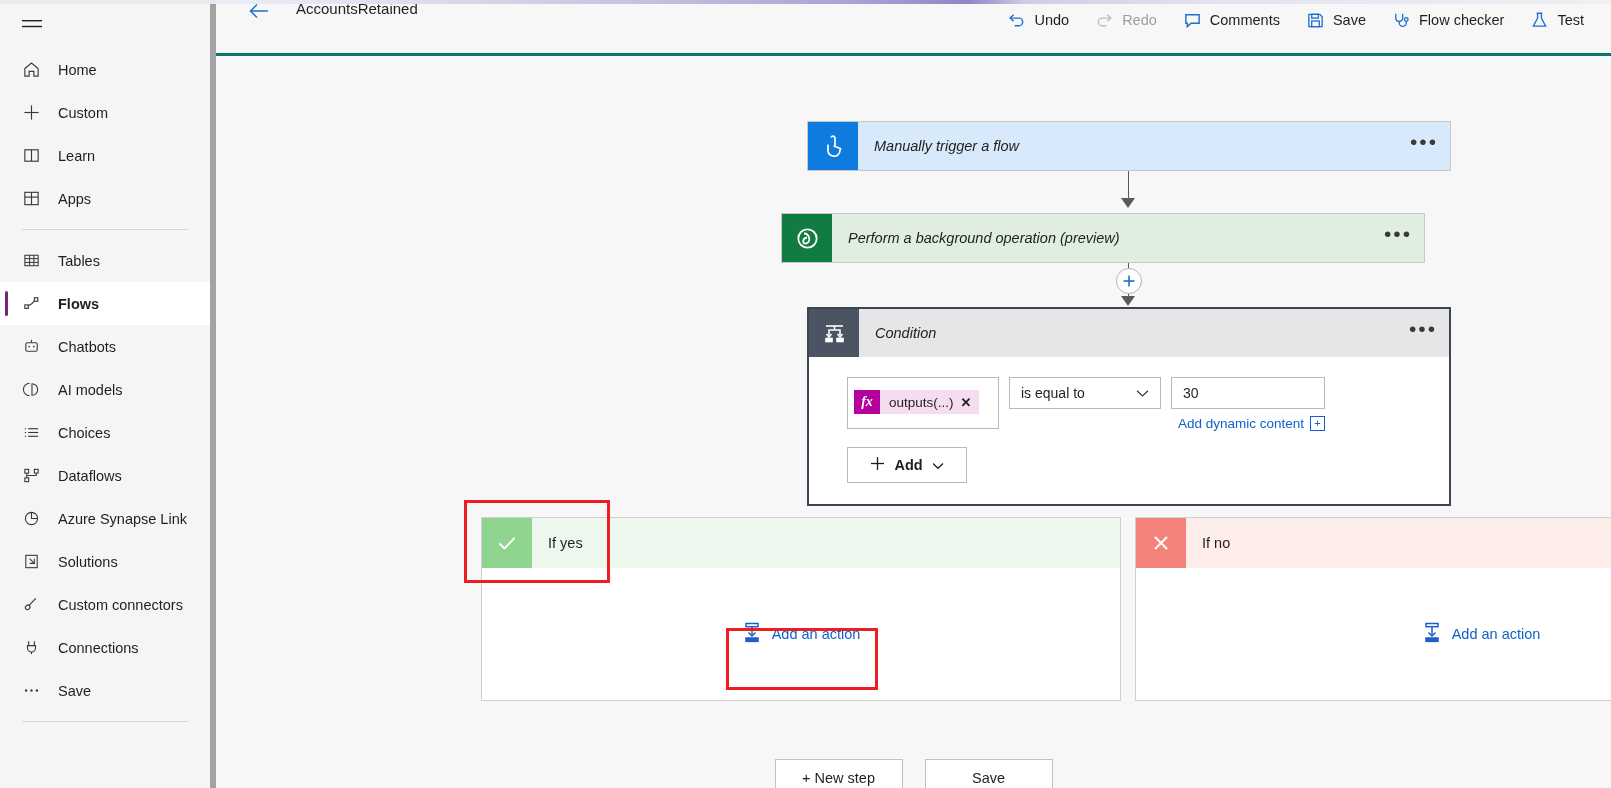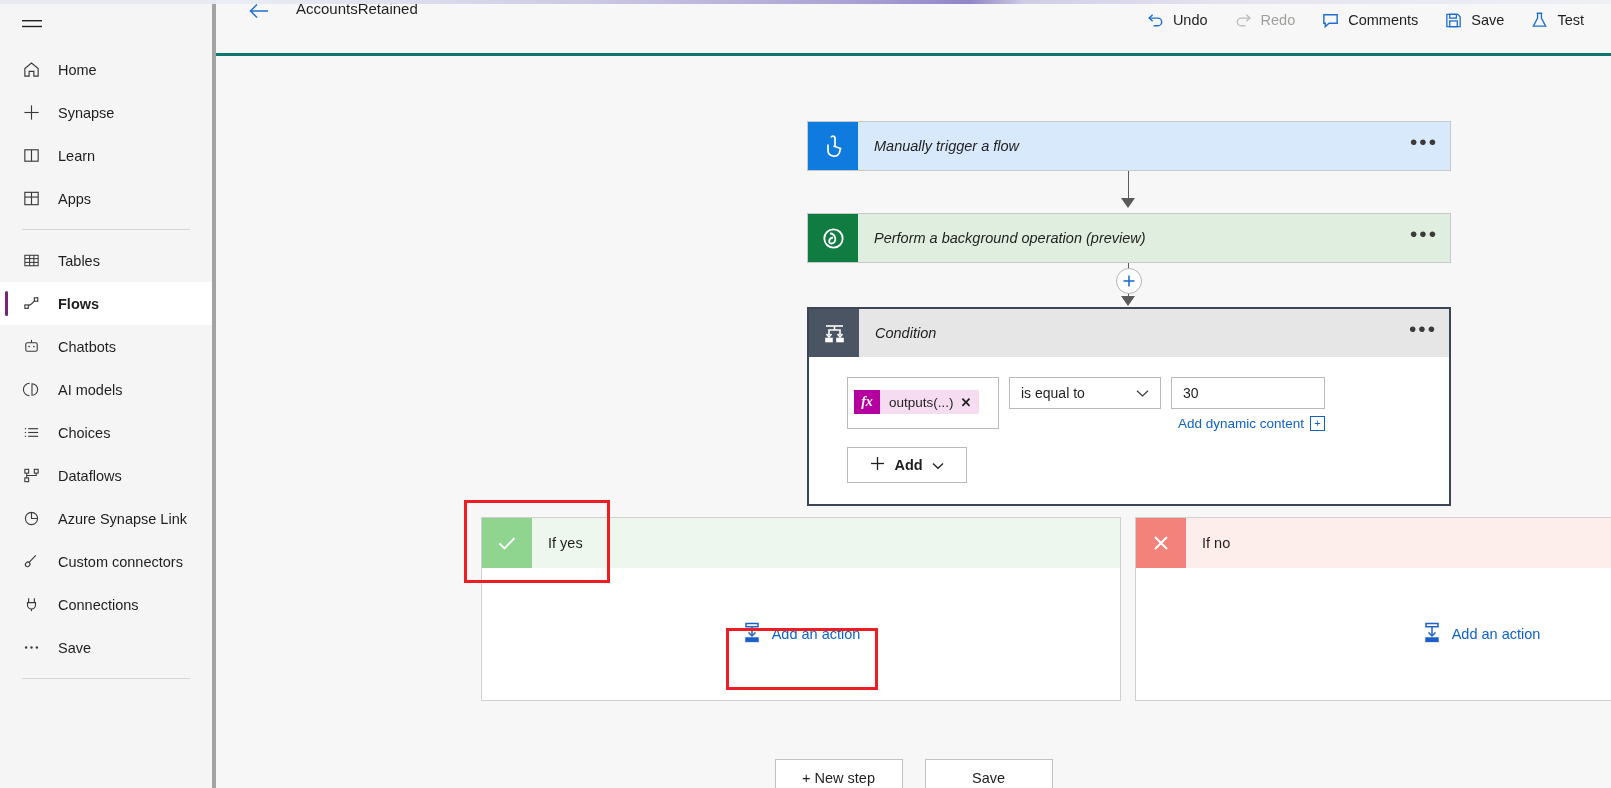--- a/index.html
+++ b/index.html
@@ -23,21 +23,21 @@
     background: #e9eaf0; z-index: 40;
   }
 
   
   #shell { display: flex; flex: 1; min-height: 0; }
 
   
   #sidebar {
     width: 216px; flex: 0 0 216px;
     background: #f5f5f5;
-    border-right: 4px solid #a3a3a3;
+    border-right: 6px solid #a3a3a3;
     padding-top: 4px;
     display: flex; flex-direction: column;
     overflow: hidden;
   }
   .hamburger {
     height: 44px; display: flex; align-items: center;
     padding-left: 22px; cursor: pointer;
   }
   .hamburger svg { display:block; }
 
@@ -119,21 +119,21 @@
     font-size: 21px; color: #3b3a39; letter-spacing: 2px;
     cursor: pointer; line-height: 10px; padding-bottom: 8px;
   }
 
   
   #trigger-card { left: 591px; top: 65px; width: 644px; height: 50px;
     background: #d8e9fb; }
   #trigger-card .card-icon { background: #0f7bdf; }
 
   
-  #background-op-card { left: 591px; top: 157px; width: 644px; height: 50px;
+  #background-op-card { left: 565px; top: 157px; width: 644px; height: 50px;
     background: #dfeede; }
   #background-op-card .card-icon { background: #107c41; }
 
   
   .arrow-line {
     position: absolute; width: 1px; background: #5a5a5a;
   }
   .arrow-head {
     position: absolute; width: 0; height: 0;
     border-left: 7px solid transparent;
@@ -294,21 +294,21 @@
       <span class="nav-label">Home</span>
     </div>
 
     <div class="nav-item">
       <span class="nav-icon">
         <svg width="19" height="19" viewBox="0 0 20 20" stroke="#3b3a39" stroke-width="1.2">
           <line x1="10" y1="2.5" x2="10" y2="17.5"></line>
             <line x1="2.5" y1="10" x2="17.5" y2="10"></line>
         </svg>
       </span>
-      <span class="nav-label">Synapse</span>
+      <span class="nav-label">Custom</span>
     </div>
 
     <div class="nav-item">
       <span class="nav-icon">
         <svg width="19" height="19" viewBox="0 0 20 20" fill="none" stroke="#3b3a39" stroke-width="1.2">
           <rect x="3" y="4" width="14" height="12"></rect>
             <line x1="10" y1="4" x2="10" y2="16"></line>
         </svg>
       </span>
       <span class="nav-label">Learn</span>
@@ -403,20 +403,29 @@
     <div class="nav-item">
       <span class="nav-icon">
         <svg width="19" height="19" viewBox="0 0 20 20" fill="none" stroke="#3b3a39" stroke-width="1.15">
           <circle cx="10" cy="10" r="6.4"></circle>
           <path d="M10 3.6 V10 H16.4"></path>
         </svg>
       </span>
       <span class="nav-label">Azure Synapse Link</span>
     </div>
 
+    <div class="nav-item">
+      <span class="nav-icon">
+        <svg width="19" height="19" viewBox="0 0 20 20" fill="none" stroke="#3b3a39" stroke-width="1.15">
+          <rect x="4" y="3.5" width="12" height="13"></rect>
+          <path d="M8 7 L13 12 M13 7 V12 H8"></path>
+        </svg>
+      </span>
+      <span class="nav-label">Solutions</span>
+    </div>
 
     <div class="nav-item">
       <span class="nav-icon">
         <svg width="19" height="19" viewBox="0 0 20 20" fill="none" stroke="#3b3a39" stroke-width="1.2">
           <path d="M14.5 3.5 L7.5 11"></path>
             <ellipse cx="6" cy="13" rx="2.6" ry="2.2" transform="rotate(-45 6 13)"></ellipse>
         </svg>
       </span>
       <span class="nav-label">Custom connectors</span>
     </div>
@@ -494,20 +503,30 @@
           <span class="cmd-ico">
             <svg width="19" height="18" viewBox="0 0 20 18" fill="none" stroke="#1f6fd0" stroke-width="1.4">
               <path d="M3 3 H14.5 L17 5.5 V16 H3 Z"></path>
               <rect x="6" y="3" width="7" height="4"></rect>
                 <rect x="6" y="10" width="8" height="6"></rect>
             </svg>
           </span>
           <span>Save</span>
         </div>
 
+        <div class="cmd-btn">
+          <span class="cmd-ico">
+            <svg width="19" height="18" viewBox="0 0 20 18" fill="none" stroke="#1f6fd0" stroke-width="1.4">
+              <path d="M4 2.5 V7 A3.6 3.6 0 0 0 11.2 7 V2.5"></path>
+              <path d="M7.6 10.6 V12 A3.6 3.6 0 0 0 15 12 V10.2"></path>
+              <circle cx="15" cy="8.4" r="1.9"></circle>
+            </svg>
+          </span>
+          <span>Flow checker</span>
+        </div>
 
         <div class="cmd-btn">
           <span class="cmd-ico">
             <svg width="19" height="18" viewBox="0 0 20 18" fill="none" stroke="#1f6fd0" stroke-width="1.4">
               <path d="M8 2 V7 L3.5 15.5 H16.5 L12 7 V2 Z"></path>
                 <line x1="7" y1="2" x2="13" y2="2"></line>
             </svg>
           </span>
           <span>Test</span>
         </div>

